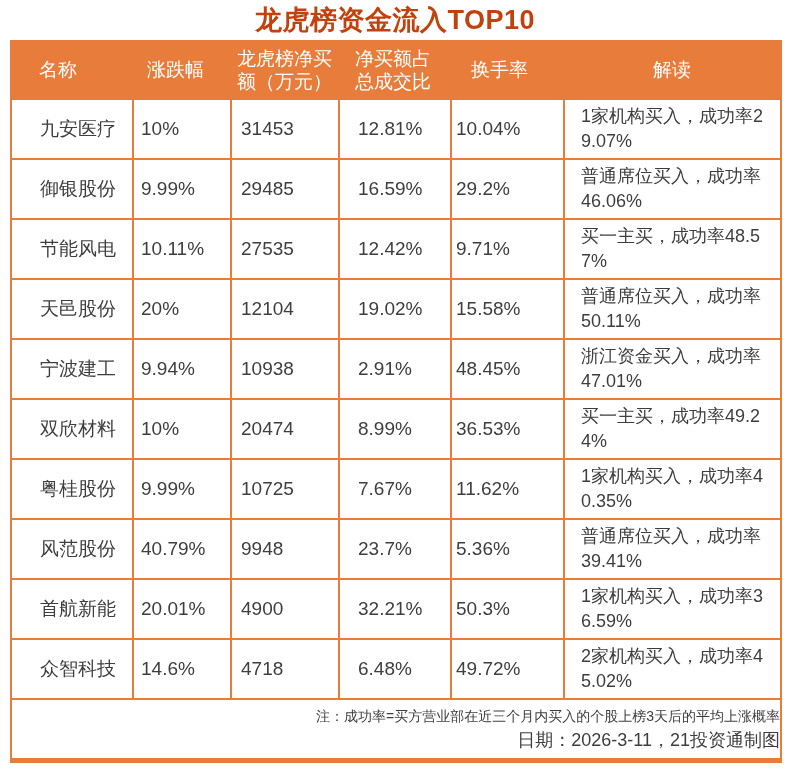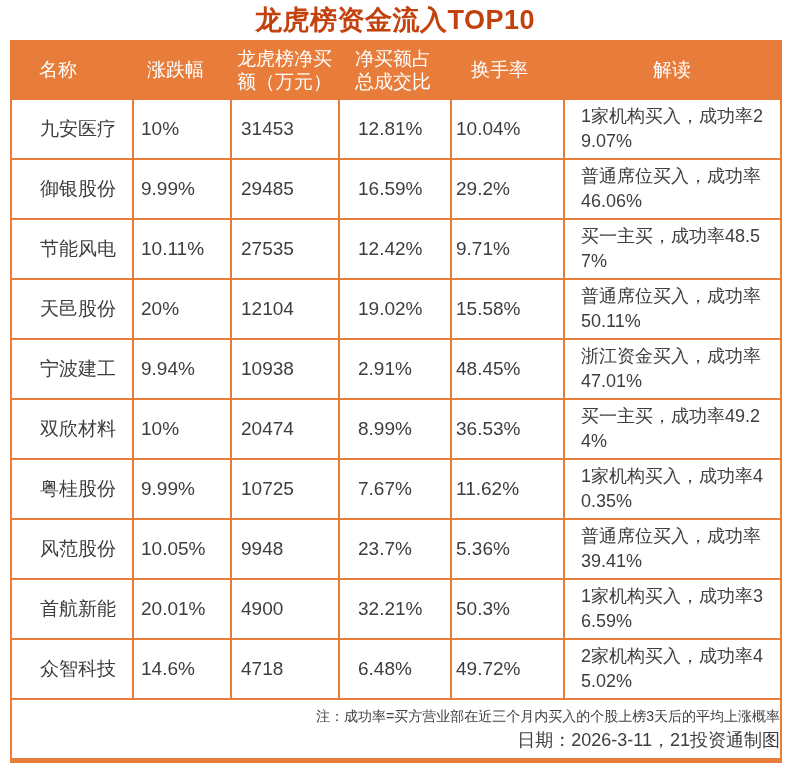--- a/index.html
+++ b/index.html
@@ -133,21 +133,21 @@
       <tr>
         <td class="d1">粤桂股份</td>
         <td class="d2">9.99%</td>
         <td class="d3">10725</td>
         <td class="d4">7.67%</td>
         <td class="d5">11.62%</td>
         <td class="d6">1家机构买入，成功率40.35%</td>
       </tr>
       <tr>
         <td class="d1">风范股份</td>
-        <td class="d2">10.05%</td>
+        <td class="d2">40.79%</td>
         <td class="d3">9948</td>
         <td class="d4">23.7%</td>
         <td class="d5">5.36%</td>
         <td class="d6">普通席位买入，成功率39.41%</td>
       </tr>
       <tr>
         <td class="d1">首航新能</td>
         <td class="d2">20.01%</td>
         <td class="d3">4900</td>
         <td class="d4">32.21%</td>

